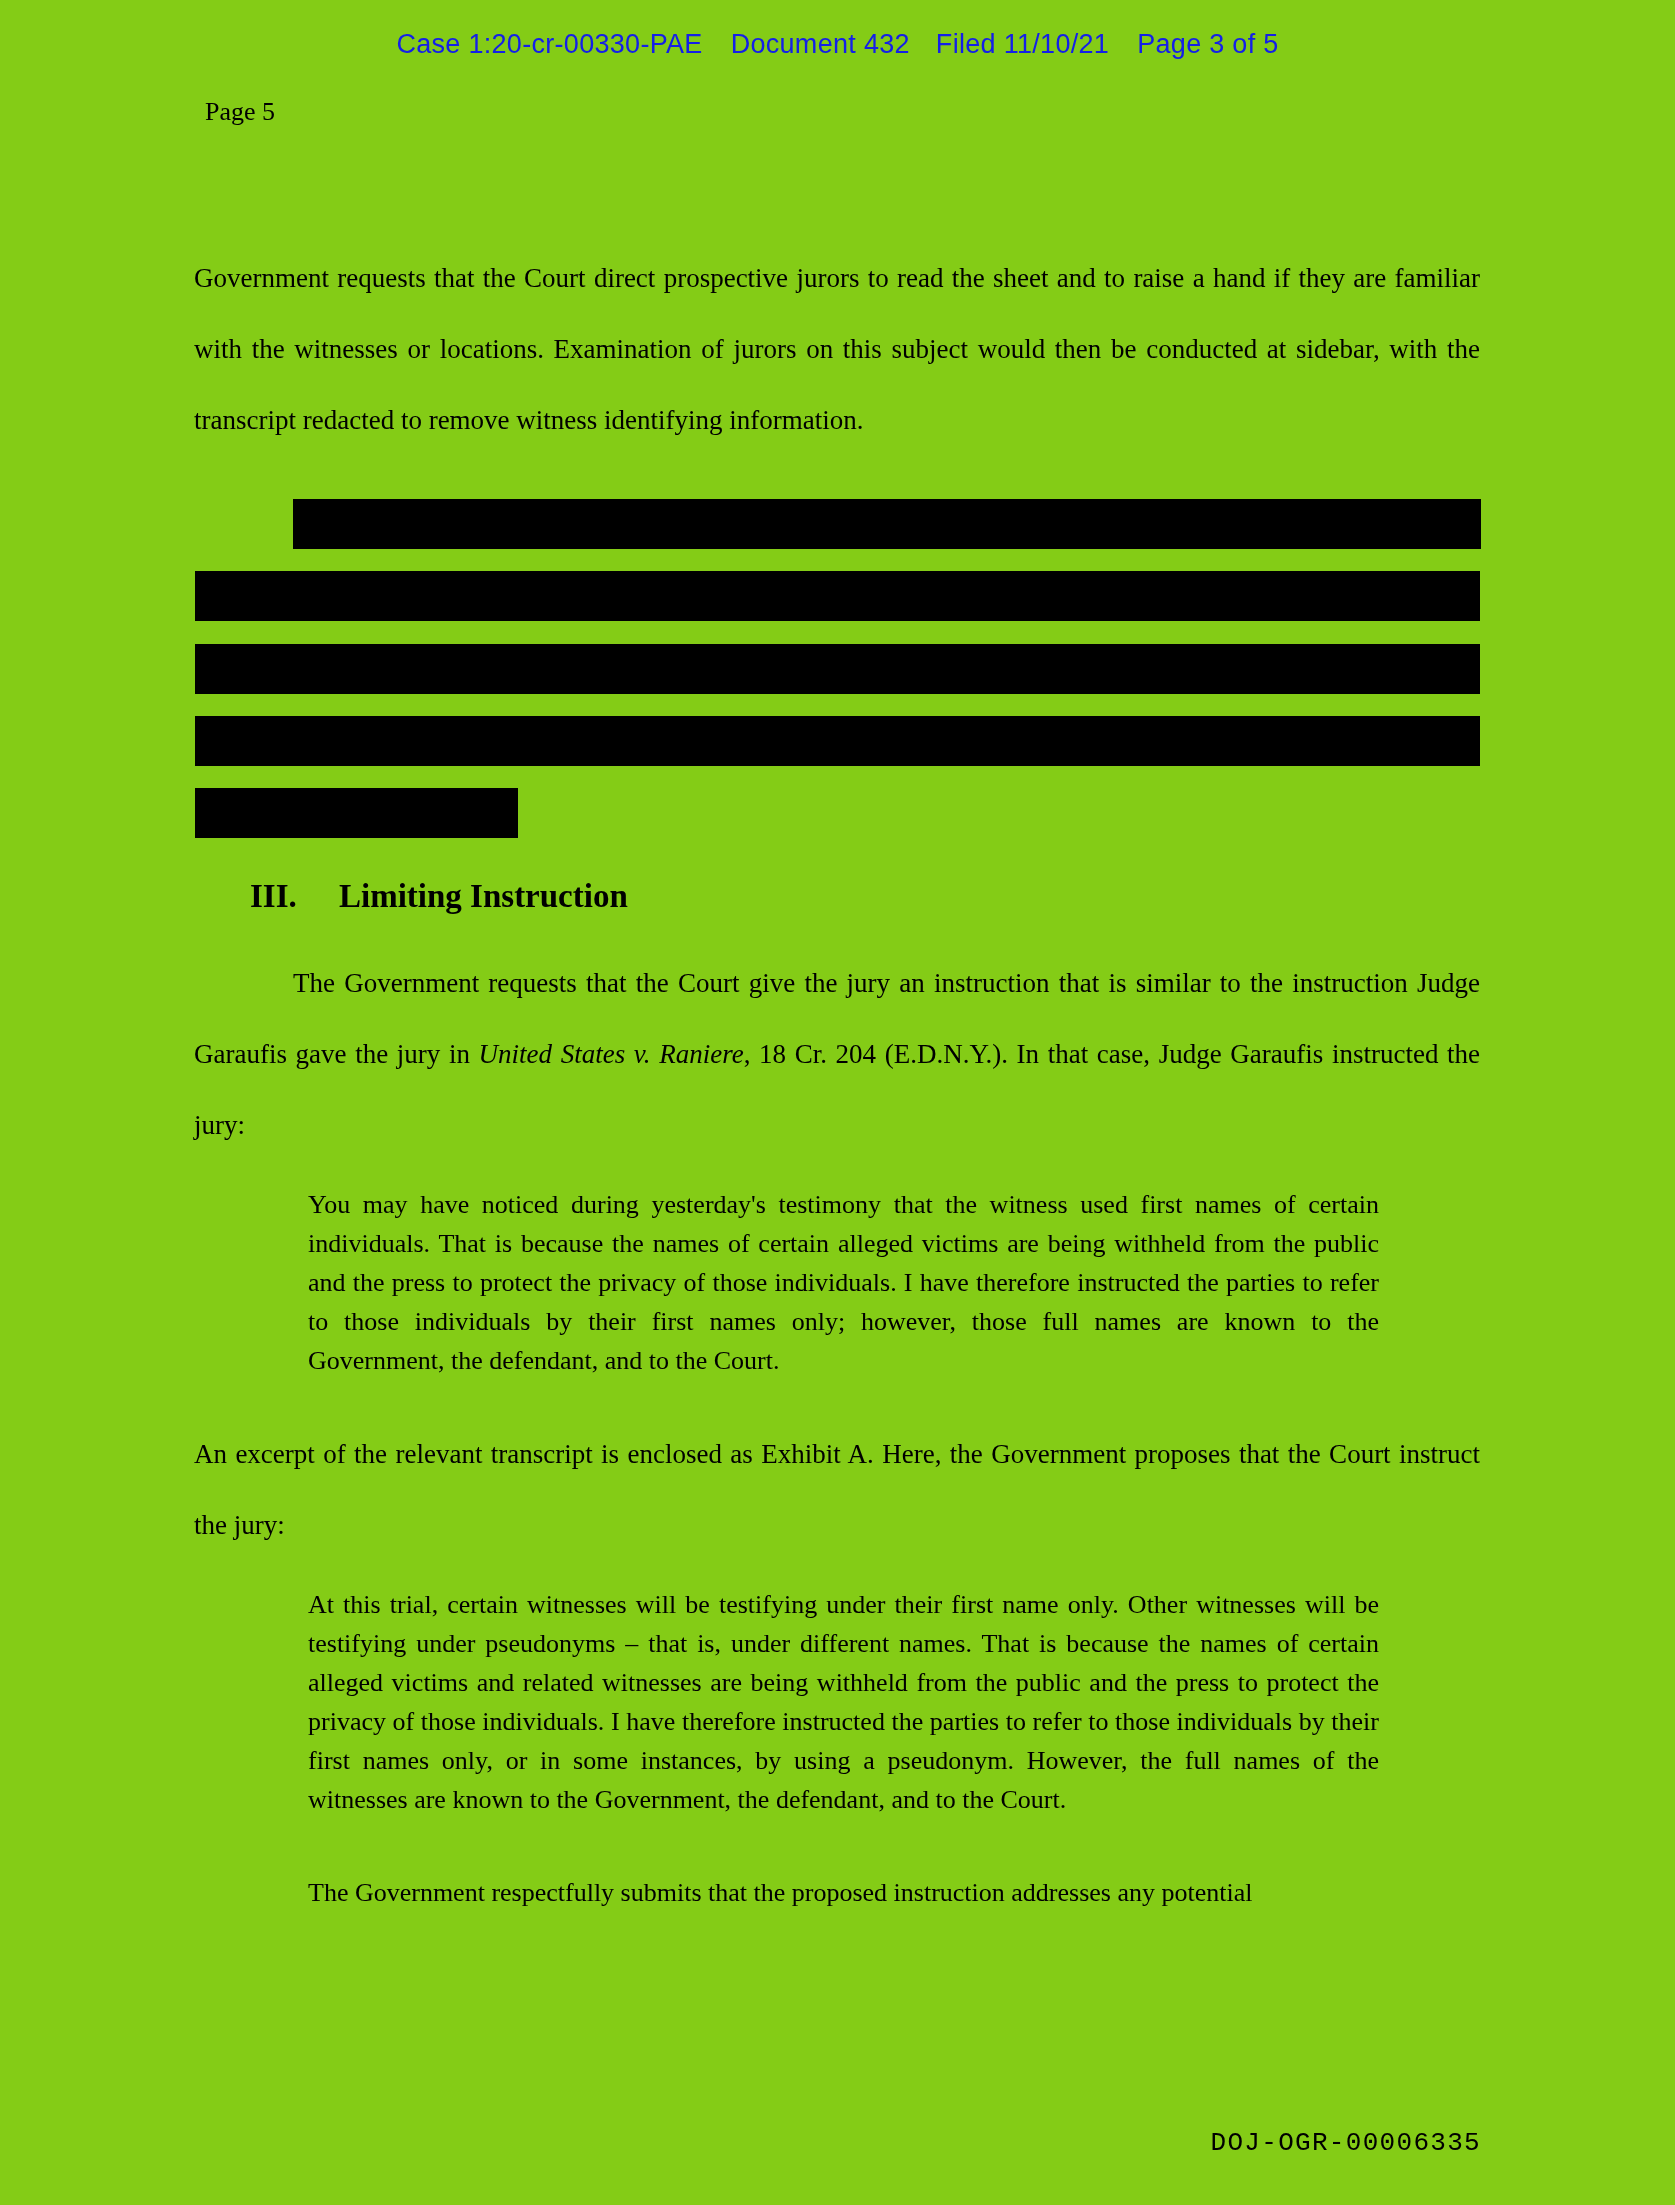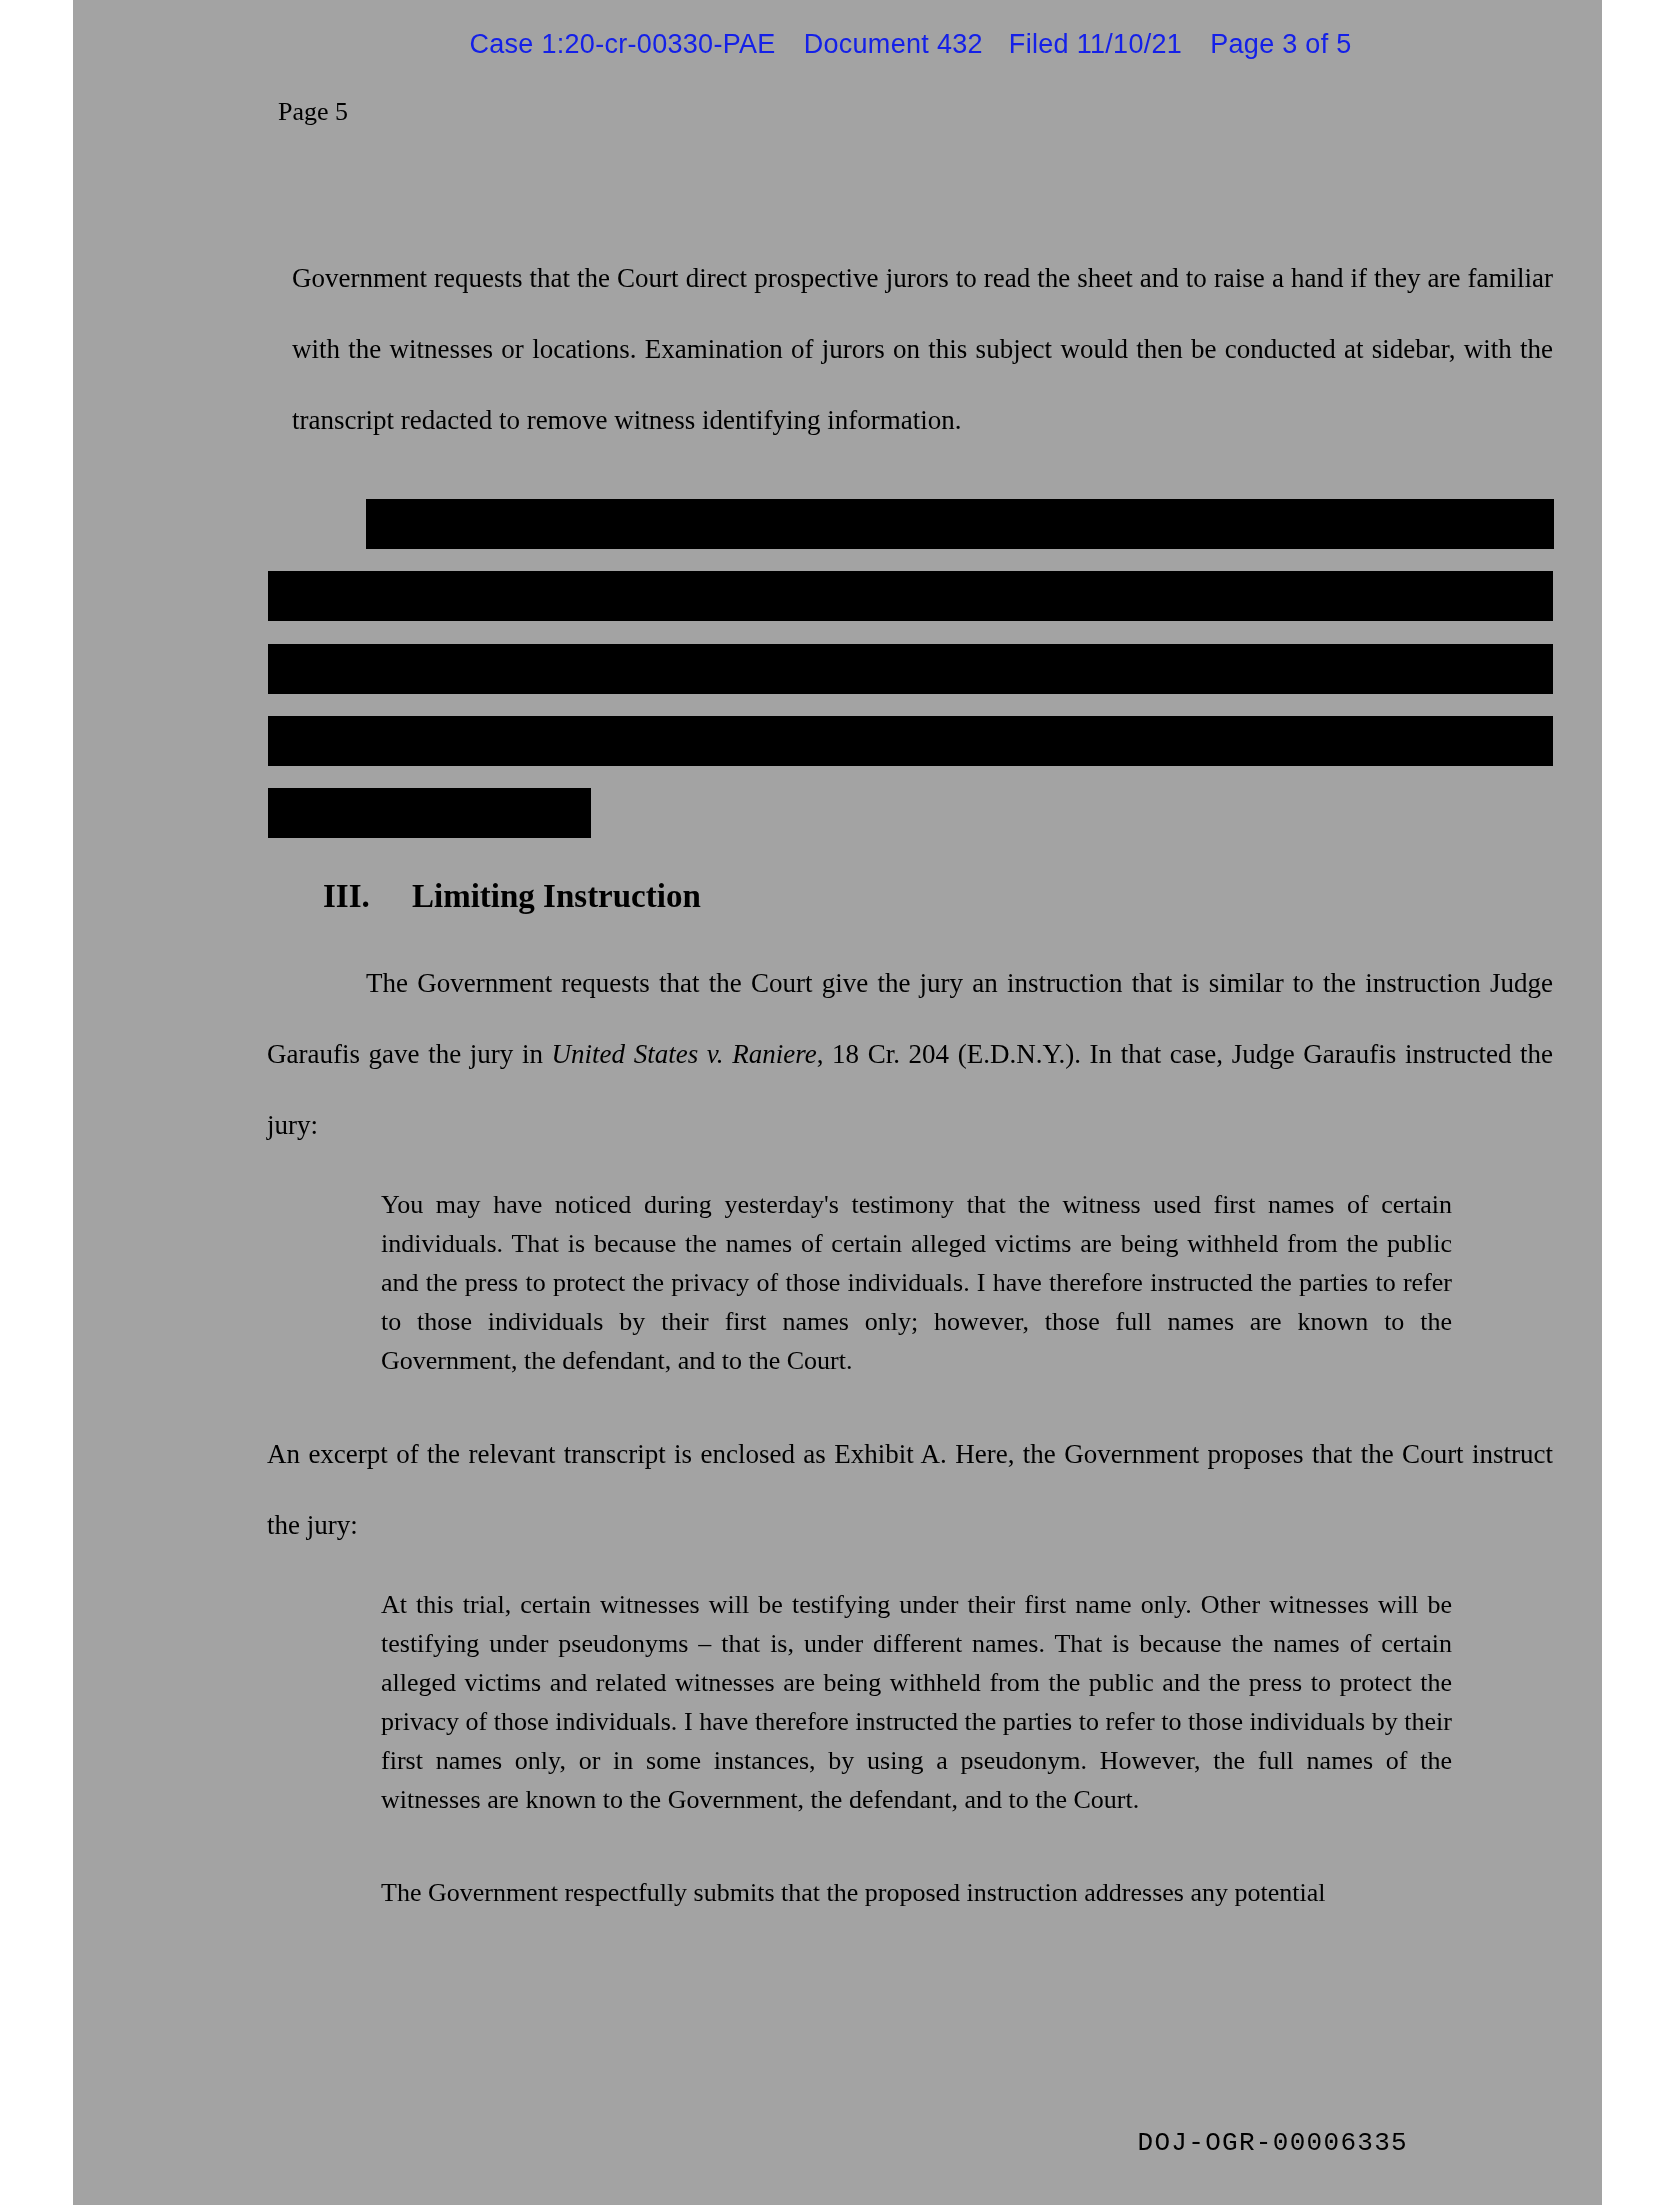--- a/index.html
+++ b/index.html
@@ -6,24 +6,24 @@
     margin: 0;
     padding: 0;
     background: #ffffff;
   }
   body {
     font-family: "Liberation Serif", serif;
     color: #000000;
   }
   .page {
     position: relative;
-    width: 1529px;
+    width: 1675px;
     height: 2205px;
     margin: 0 auto;
-    background: #a3a3a3;
+    background: #84cc16;
     box-sizing: border-box;
     overflow: hidden;
   }
   .ecf-stamp {
     position: absolute;
     top: 29px;
     left: 0;
     width: 1675px;
     text-align: center;
     font-family: "Liberation Sans", sans-serif;
@@ -52,21 +52,20 @@
 
   p.body {
     margin: 0 0 0 0;
     font-size: 27px;
     line-height: 71px;
     text-align: justify;
     text-justify: inter-word;
   }
   p.body.first {
     text-indent: 0;
-    margin-left: 25px;
   }
 
   .redact-block {
     margin-top: 43px;
     margin-bottom: 6.6px;
   }
   .redaction {
     background: #000000;
     height: 50px;
     margin-bottom: 22.3px;

